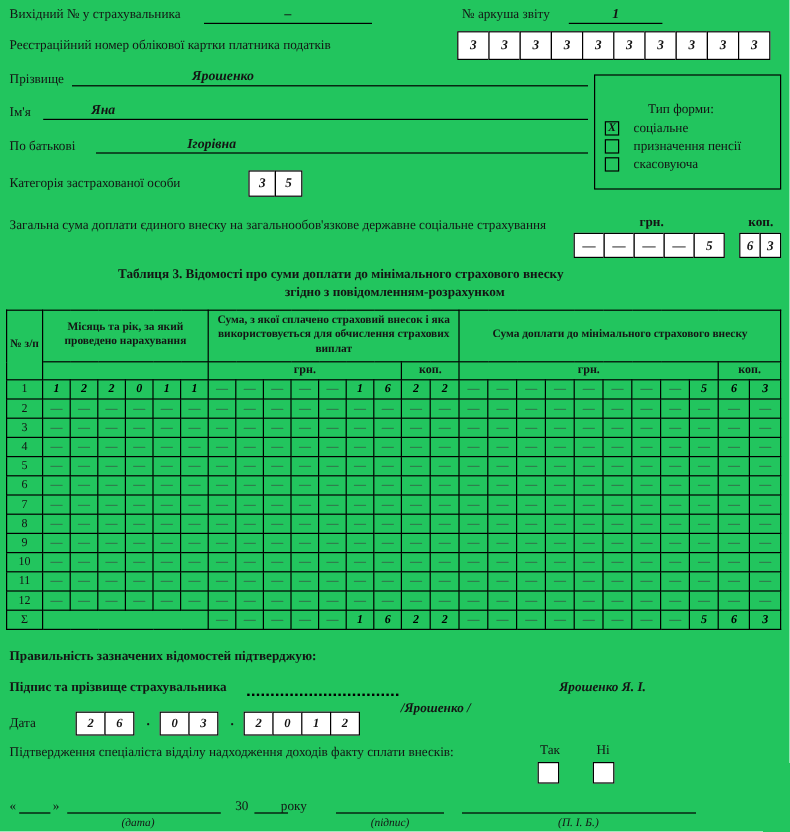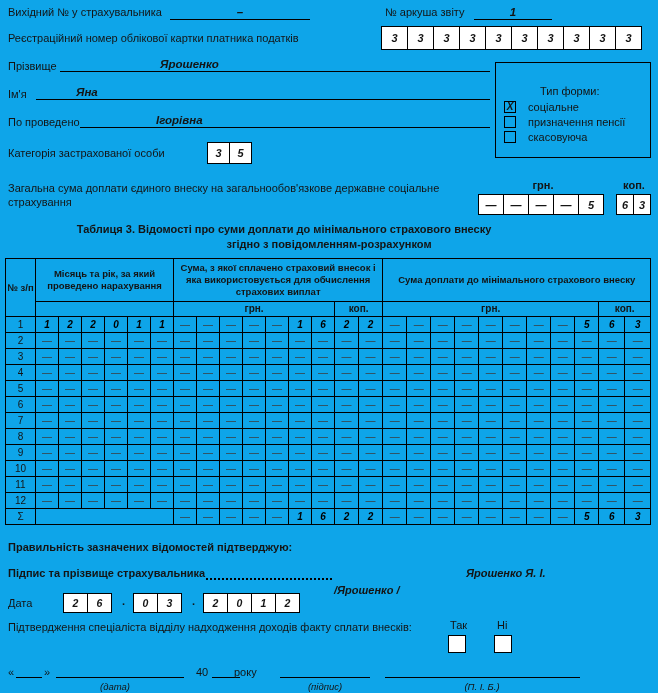--- a/index.html
+++ b/index.html
@@ -1,17 +1,17 @@
 <!DOCTYPE html>
 <html lang="uk"><head>
 <meta charset="utf-8">
 <style>
   html,body{margin:0;padding:0;background:#fff;}
-  .page{position:relative;width:658px;height:693px;background:#0ea5e9;
-        font-family:Liberation Sans, sans-serif;font-size:11px;color:#141414;overflow:hidden;}
+  .page{position:relative;width:658px;height:693px;background:#22c55e;
+        font-family:Liberation Serif, serif;font-size:11px;color:#141414;overflow:hidden;}
   .abs{position:absolute;}
   .b{font-weight:bold;}
   .bi{font-weight:bold;font-style:italic;}
   .center{text-align:center;}
   .fill-line{position:absolute;border-bottom:1px solid #000;height:13px;box-sizing:content-box;}
   .fill-line .val{font-weight:bold;font-style:italic;font-size:11.5px;display:inline-block;}
   
   .boxes{position:absolute;display:flex;}
   .boxes .box{border:1px solid #000;margin-left:-1px;display:flex;align-items:center;justify-content:center;
               font-weight:bold;font-style:italic;background:#fff;font-size:11px;box-sizing:border-box;}
@@ -73,21 +73,21 @@
   <span class="abs" style="left:8px;top:60px;">Прізвище</span>
   <div class="fill-line" style="left:60px;top:58px;width:430px;">
     <span class="val" style="margin-left:100px;">Ярошенко</span>
   </div>
 
   <span class="abs" style="left:8px;top:88px;">Ім'я</span>
   <div class="fill-line" style="left:36px;top:86px;width:454px;">
     <span class="val" style="margin-left:40px;">Яна</span>
   </div>
 
-  <span class="abs" style="left:8px;top:116px;">По проведено</span>
+  <span class="abs" style="left:8px;top:116px;">По батькові</span>
   <div class="fill-line" style="left:80px;top:114px;width:410px;">
     <span class="val" style="margin-left:76px;">Ігорівна</span>
   </div>
 
   <div class="ft-box">
     <div class="ft-title">Тип форми:</div>
     <div class="ft-row">
       <span class="cb">X</span>
       <span>соціальне</span>
     </div>
@@ -574,21 +574,21 @@
   <span class="abs" style="left:8px;top:621px;">Підтвердження спеціаліста відділу надходження доходів факту сплати внесків:</span>
   <span class="abs" style="left:450px;top:619px;">Так</span>
   <span class="abs" style="left:497px;top:619px;">Ні</span>
   <span class="cb-lg" style="left:448px;top:635px;"></span>
   <span class="cb-lg" style="left:494px;top:635px;"></span>
 
   <span class="abs" style="left:8px;top:666px;">«</span>
   <div class="uline" style="left:16px;top:666px;width:26px;"></div>
   <span class="abs" style="left:44px;top:666px;">»</span>
   <div class="uline" style="left:56px;top:666px;width:128px;"></div>
-  <span class="abs" style="left:196px;top:666px;">40</span>
+  <span class="abs" style="left:196px;top:666px;">30</span>
   <div class="uline" style="left:212px;top:666px;width:28px;"></div>
   <span class="abs" style="left:234px;top:666px;">року</span>
   <div class="caption" style="left:75px;top:681px;width:80px;">(дата)</div>
 
   <div class="uline" style="left:280px;top:666px;width:90px;"></div>
   <div class="caption" style="left:282px;top:681px;width:86px;">(підпис)</div>
 
   <div class="uline" style="left:385px;top:666px;width:195px;"></div>
   <div class="caption" style="left:432px;top:681px;width:100px;">(П. І. Б.)</div>
 

